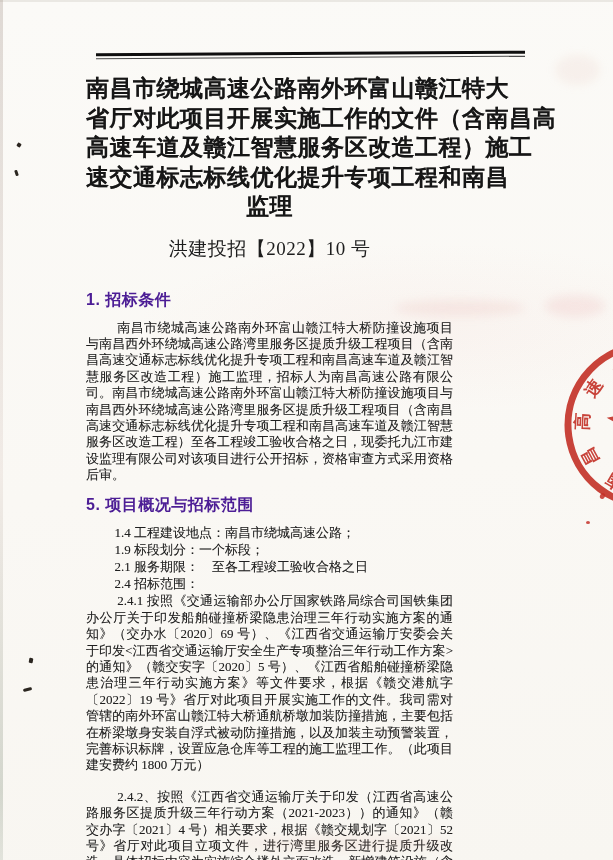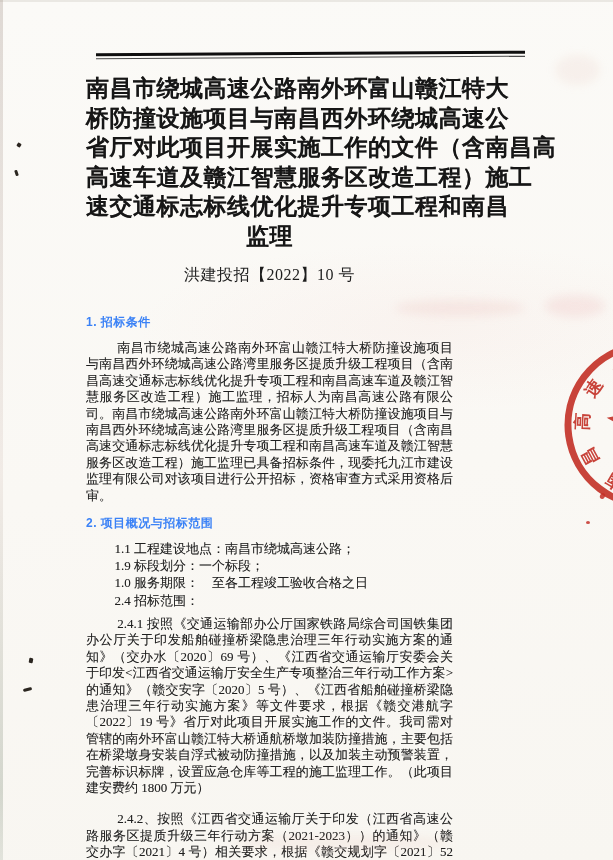--- a/index.html
+++ b/index.html
@@ -24,42 +24,42 @@
 
   .title { text-align:center; }
   .title-line {
     font-size:23px; font-weight:bold; line-height:29.5px;
     letter-spacing:0.5px; color:#161616;
     text-shadow:0 0 0.6px rgba(20,20,20,0.55);
     white-space:nowrap;
   }
   .doc-number {
     margin-top:14px; text-align:center;
-    font-size:16px; color:#1d1d1d; letter-spacing:0.5px;
+    font-size:19px; color:#1d1d1d; letter-spacing:0.5px;
   }
 
   .sec-heading {
     font-family:"Liberation Sans","DejaVu Sans",sans-serif;
-    font-weight:bold; font-size:12px; color:#3b82f6; letter-spacing:0.5px;
+    font-weight:bold; font-size:16px; color:#4c1d95; letter-spacing:0.5px;
   }
   .h1 { margin-top:28px; }
   .h2 { margin-top:11px; }
 
   .body-para {
     margin-top:9px;
     font-size:13px; line-height:16.4px; text-align:justify;
     text-indent:2.4em; color:#1f1f1f;
     text-shadow:0 0 0.4px rgba(40,40,40,0.35);
   }
   .items { margin-top:8px; }
   .item-line {
     font-size:13px; line-height:17.2px; text-indent:2.2em;
     color:#1f1f1f; text-shadow:0 0 0.4px rgba(40,40,40,0.35);
   }
-  .clause { margin-top:7px; }
+  .clause { margin-top:1px; }
   .clause2 { margin-top:15px; }
 
   
   .stamp { position:absolute; left:553px; top:330px; opacity:0.93; }
 
   .red-speck { position:absolute; background:#c43028; border-radius:50%; opacity:0.85; }
   .rs1 { left:600px; top:493px; width:5px; height:6px; transform:rotate(25deg); }
   .rs2 { left:586px; top:521px; width:4px; height:3px; }
 
   .speck { position:absolute; background:#2b2620; border-radius:1px; }
@@ -87,39 +87,38 @@
 </style>
 </head>
 <body>
 
 <div class="page">
 
   <div class="top-rule"></div>
 
   <div class="title">
     <div class="title-line">南昌市绕城高速公路南外环富山赣江特大</div>
-    <div class="title-line">桥防撞设施项目与南昌西外环绕城高速公</div>
     <div class="title-line">省厅对此项目开展实施工作的文件（含南昌高</div>
     <div class="title-line">高速车道及赣江智慧服务区改造工程）施工</div>
     <div class="title-line">速交通标志标线优化提升专项工程和南昌</div>
     <div class="title-line">监理</div>
   </div>
 
   <div class="doc-number">洪建投招【2022】10 号</div>
 
   <div class="sec-heading h1">1. 招标条件</div>
 
-  <p class="body-para">南昌市绕城高速公路南外环富山赣江特大桥防撞设施项目与南昌西外环绕城高速公路湾里服务区提质升级工程项目（含南昌高速交通标志标线优化提升专项工程和南昌高速车道及赣江智慧服务区改造工程）施工监理，招标人为南昌高速公路有限公司。南昌市绕城高速公路南外环富山赣江特大桥防撞设施项目与南昌西外环绕城高速公路湾里服务区提质升级工程项目（含南昌高速交通标志标线优化提升专项工程和南昌高速车道及赣江智慧服务区改造工程）施工监理已具备招标条件，现委托九江市建设监理有限公司对该项目进行公开招标，资格审查方式采用资格后审。</p>
+  <p class="body-para">南昌市绕城高速公路南外环富山赣江特大桥防撞设施项目与南昌西外环绕城高速公路湾里服务区提质升级工程项目（含南昌高速交通标志标线优化提升专项工程和南昌高速车道及赣江智慧服务区改造工程）施工监理，招标人为南昌高速公路有限公司。南昌市绕城高速公路南外环富山赣江特大桥防撞设施项目与南昌西外环绕城高速公路湾里服务区提质升级工程项目（含南昌高速交通标志标线优化提升专项工程和南昌高速车道及赣江智慧服务区改造工程）至各工程竣工验收合格之日，现委托九江市建设监理有限公司对该项目进行公开招标，资格审查方式采用资格后审。</p>
 
-  <div class="sec-heading h2">2. 项目概况与招标范围</div>
+  <div class="sec-heading h2">5. 项目概况与招标范围</div>
 
   <div class="items">
-    <div class="item-line">1.1 工程建设地点：南昌市绕城高速公路；</div>
+    <div class="item-line">1.4 工程建设地点：南昌市绕城高速公路；</div>
     <div class="item-line">1.9 标段划分：一个标段；</div>
-    <div class="item-line">1.0 服务期限：　至各工程竣工验收合格之日</div>
+    <div class="item-line">2.1 服务期限：　至各工程竣工验收合格之日</div>
     <div class="item-line">2.4 招标范围：</div>
   </div>
 
   <p class="body-para clause">2.4.1 按照《交通运输部办公厅国家铁路局综合司国铁集团办公厅关于印发船舶碰撞桥梁隐患治理三年行动实施方案的通知》（交办水〔2020〕69 号）、《江西省交通运输厅安委会关于印发&lt;江西省交通运输厅安全生产专项整治三年行动工作方案&gt;的通知》（赣交安字〔2020〕5 号）、《江西省船舶碰撞桥梁隐患治理三年行动实施方案》等文件要求，根据《赣交港航字〔2022〕19 号》省厅对此项目开展实施工作的文件。我司需对管辖的南外环富山赣江特大桥通航桥墩加装防撞措施，主要包括在桥梁墩身安装自浮式被动防撞措施，以及加装主动预警装置，完善标识标牌，设置应急仓库等工程的施工监理工作。（此项目建安费约 1800 万元）</p>
 
   <p class="body-para clause2">2.4.2、按照《江西省交通运输厅关于印发（江西省高速公路服务区提质升级三年行动方案（2021-2023））的通知》（赣交办字〔2021〕4 号）相关要求，根据《赣交规划字〔2021〕52 号》省厅对此项目立项文件，进行湾里服务区进行提质升级改造，具体招标内容为实施综合楼外立面改造，新增建筑设施（含综</p>
 
   <svg class="stamp" width="190" height="190" viewBox="-95 -95 190 190" xmlns="http://www.w3.org/2000/svg">
     <g transform="rotate(-8)">
       <circle r="80" fill="none" stroke="#c5362c" stroke-width="7"></circle>

